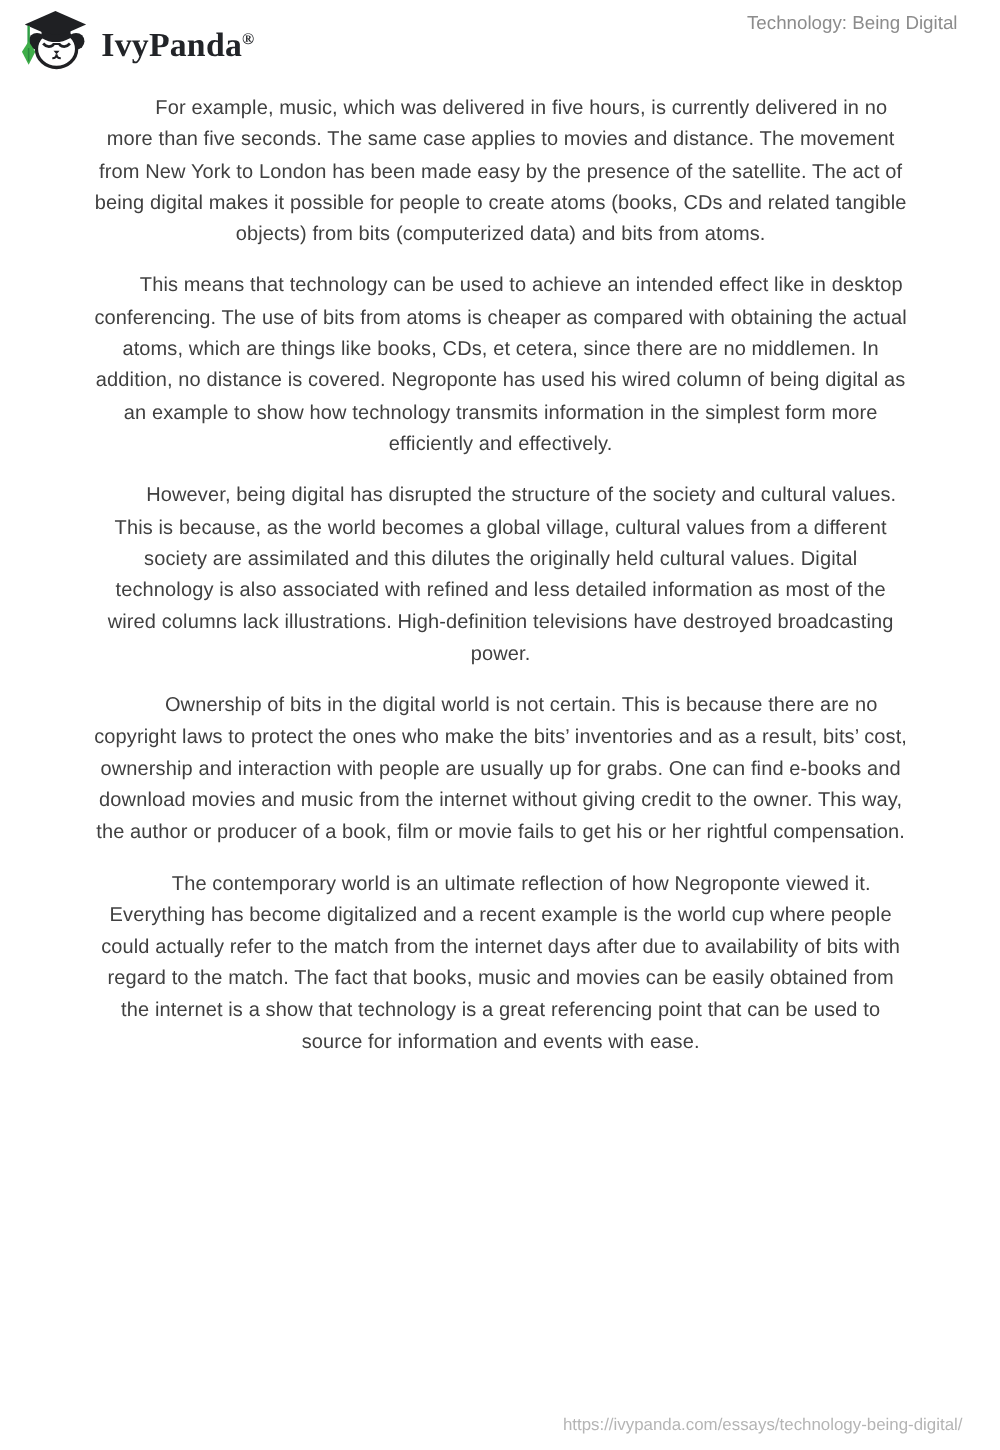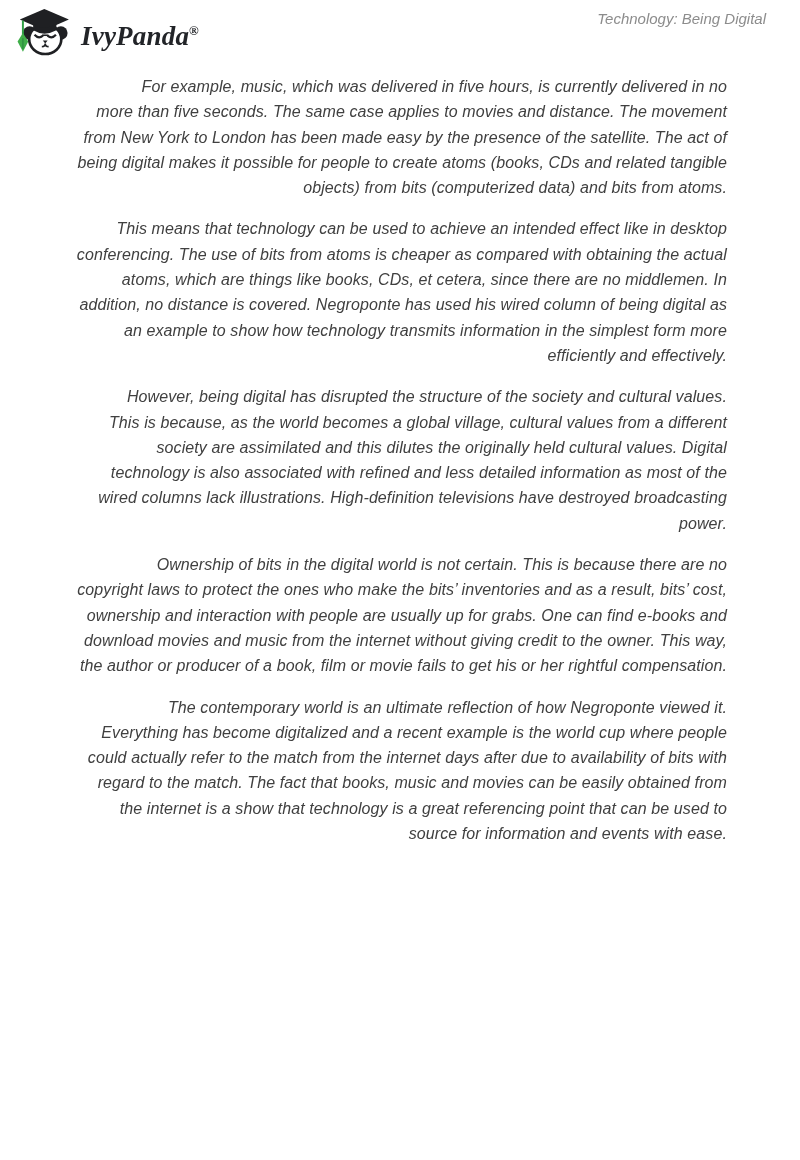--- a/index.html
+++ b/index.html
@@ -9,21 +9,20 @@
     height: 1160px;
     background: #ffffff;
     font-family: "Liberation Sans", sans-serif;
   }
   .page {
     position: relative;
     width: 800px;
     height: 1160px;
     background: #ffffff;
     overflow: hidden;
-    font-style: italic;
   }
   
   .header {
     display: flex;
     justify-content: space-between;
     align-items: flex-start;
     padding: 8px 34px 0 14px;
     height: 58px;
     box-sizing: border-box;
   }
@@ -58,21 +57,21 @@
   .essay {
     padding: 0 73px 0 74px;
     margin-top: 16px;
   }
   .essay p {
     margin: 0 0 16px 0;
     font-size: 16px;
     line-height: 25.3px;
     color: #404040;
     text-indent: 33px;
-    text-align: right;
+    text-align: center;
     letter-spacing: 0.1px;
   }
   
   .footer {
     position: absolute;
     right: 30px;
     bottom: 13px;
     font-size: 13.5px;
     color: #b5b5b5;
   }
@@ -118,14 +117,17 @@
   </header>
 
   <main class="essay">
     <p>For example, music, which was delivered in five hours, is currently delivered in no more than five seconds. The same case applies to movies and distance. The movement from New York to London has been made easy by the presence of the satellite. The act of being digital makes it possible for people to create atoms (books, CDs and related tangible objects) from bits (computerized data) and bits from atoms.</p>
     <p>This means that technology can be used to achieve an intended effect like in desktop conferencing. The use of bits from atoms is cheaper as compared with obtaining the actual atoms, which are things like books, CDs, et cetera, since there are no middlemen. In addition, no distance is covered. Negroponte has used his wired column of being digital as an example to show how technology transmits information in the simplest form more efficiently and effectively.</p>
     <p>However, being digital has disrupted the structure of the society and cultural values. This is because, as the world becomes a global village, cultural values from a different society are assimilated and this dilutes the originally held cultural values. Digital technology is also associated with refined and less detailed information as most of the wired columns lack illustrations. High-definition televisions have destroyed broadcasting power.</p>
     <p>Ownership of bits in the digital world is not certain. This is because there are no copyright laws to protect the ones who make the bits’ inventories and as a result, bits’ cost, ownership and interaction with people are usually up for grabs. One can find e-books and download movies and music from the internet without giving credit to the owner. This way, the author or producer of a book, film or movie fails to get his or her rightful compensation.</p>
     <p>The contemporary world is an ultimate reflection of how Negroponte viewed it. Everything has become digitalized and a recent example is the world cup where people could actually refer to the match from the internet days after due to availability of bits with regard to the match. The fact that books, music and movies can be easily obtained from the internet is a show that technology is a great referencing point that can be used to source for information and events with ease.</p>
   </main>
 
+  <footer class="footer">
+    <a href="#">https://ivypanda.com/essays/technology-being-digital/</a>
+  </footer>
 
 </div>
 
 </body></html>

